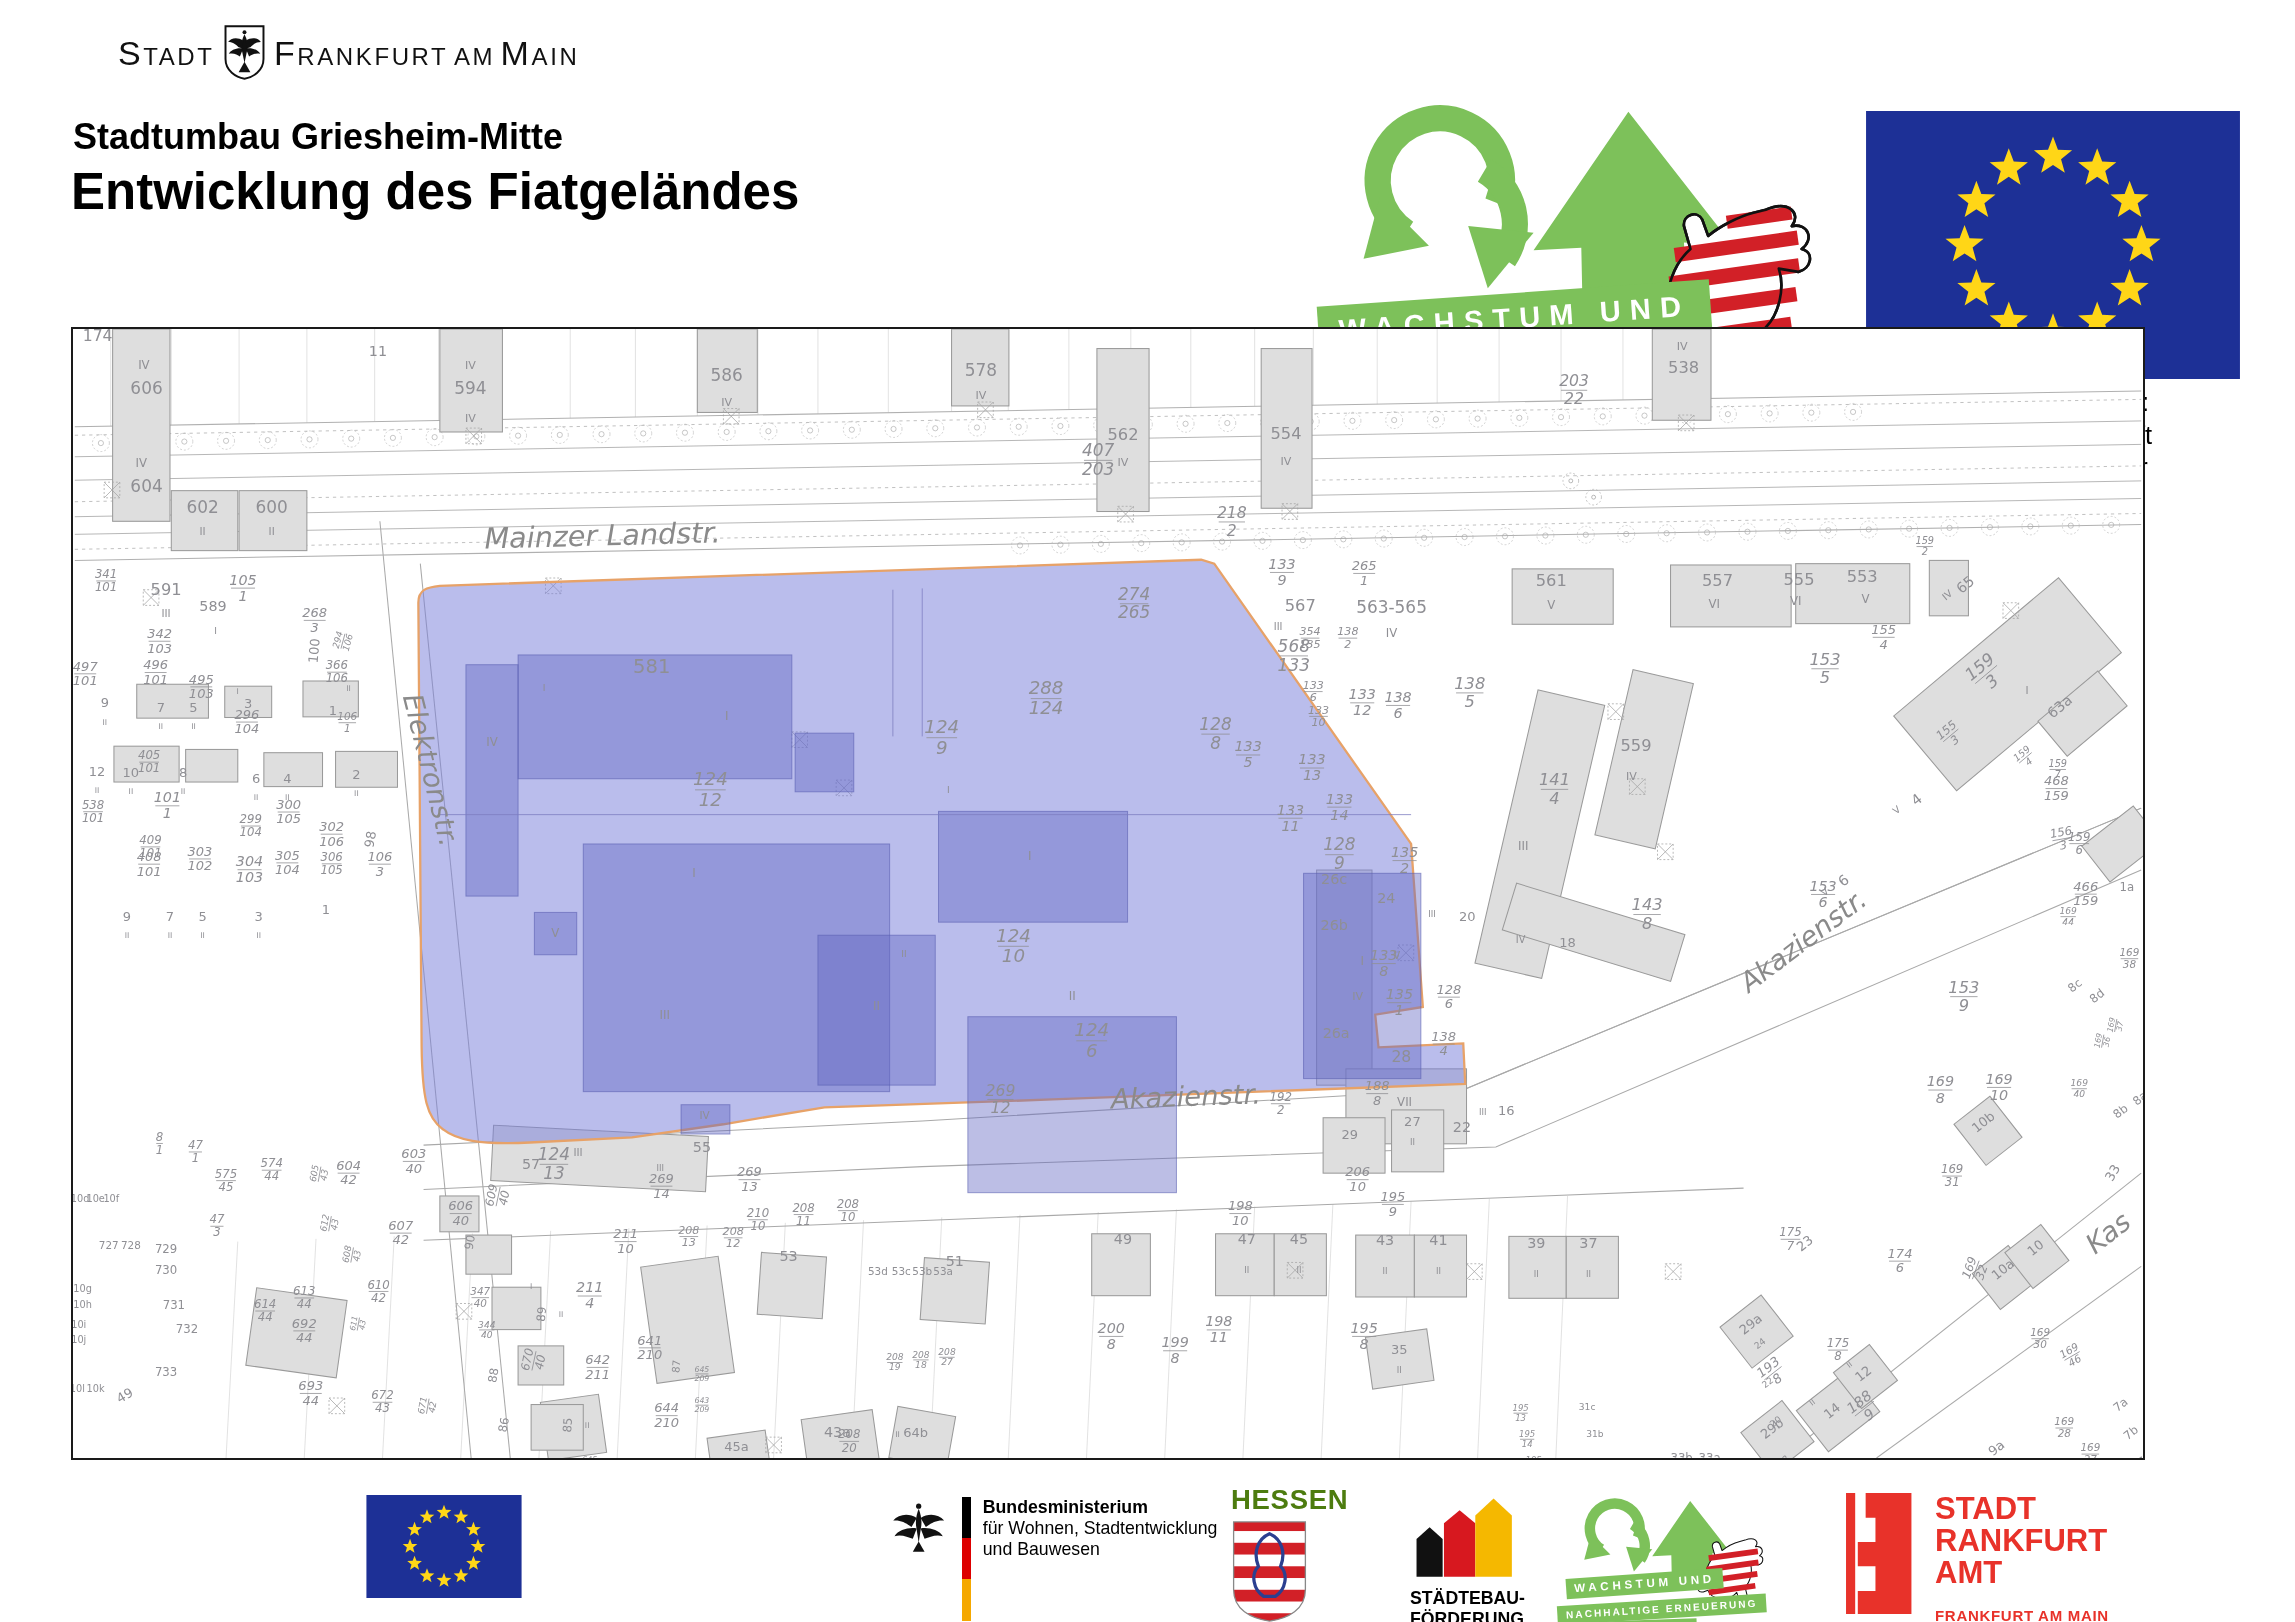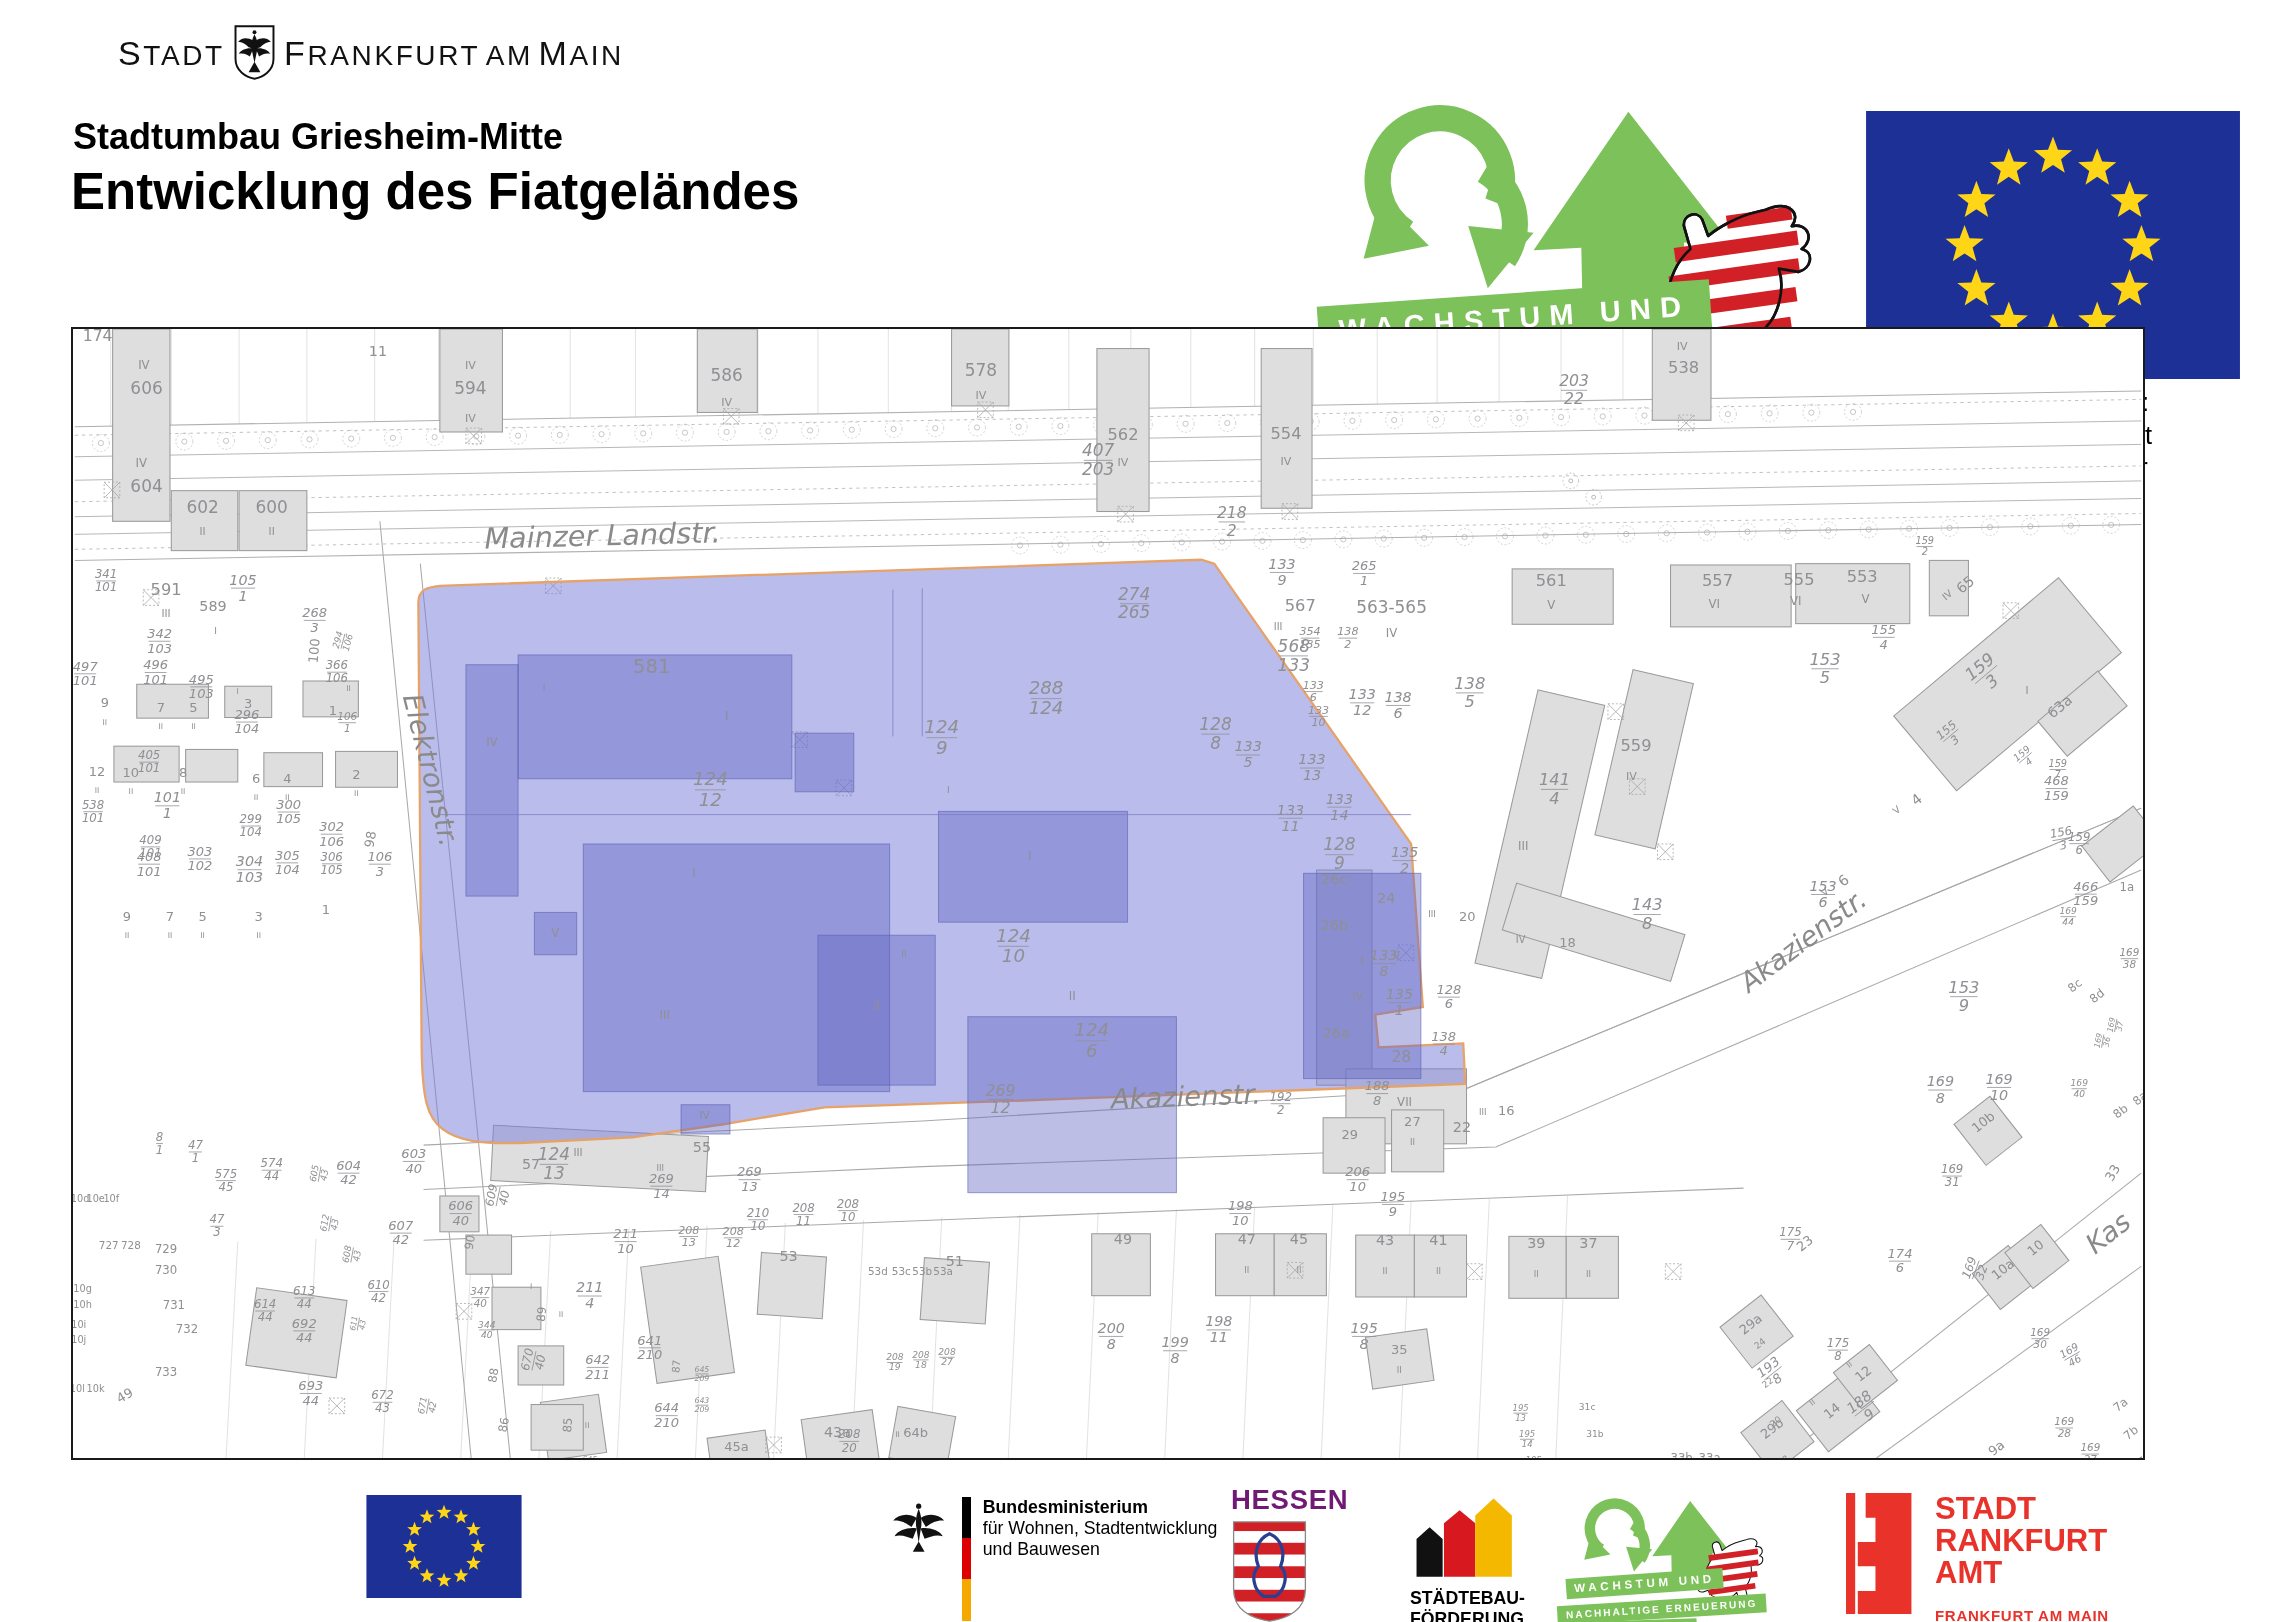--- a/index.html
+++ b/index.html
@@ -1,40 +1,40 @@
 <!DOCTYPE html>
 <html style="font-size:10.5px"><head>
 <meta charset="utf-8">
 <style>
   html,body{margin:0;padding:0;background:#fff;}
   #page{position:relative;width:2295px;height:1622px;background:#fff;overflow:hidden;
         font-family:"Liberation Sans",sans-serif;}
   
   #city-logo{position:absolute;left:118px;top:25px;display:flex;align-items:center;color:#111;}
   .sc{font-family:"Liberation Sans",sans-serif;letter-spacing:2.6px;font-weight:400;}
-  .sc .big{font-size:34px;} .sc .small{font-size:28px;text-transform:uppercase;}
+  .sc .big{font-size:34px;} .sc .small{font-size:24px;text-transform:uppercase;}
   #city-logo .crest{margin:0 9.2px;}
   #subtitle{position:absolute;left:73px;top:116px;font-size:36px;font-weight:bold;color:#000;}
   #main-title{position:absolute;left:71px;top:162px;font-size:51px;font-weight:bold;color:#000;}
   
   .green-logo{position:absolute;}
   .gl-banner{position:absolute;background:#7dc15a;color:#fff;font-weight:bold;
              display:flex;align-items:center;justify-content:center;white-space:nowrap;}
   
   #eu-box{position:absolute;left:1862px;top:97px;width:419px;height:425px;background:#fff;}
   #eu-box .flag{position:absolute;left:3.9px;top:14.4px;}
   #eu-box .eu-text{position:absolute;left:5.2px;top:289px;font-size:25.5px;line-height:1.28;color:#000;}
   
   #map-frame{position:absolute;left:71px;top:327px;width:2074px;height:1133px;
              border:2px solid #1a1a1a;background:#fff;box-sizing:border-box;}
   
   .flogo{position:absolute;color:#000;}
   .eu-small-text div{font-size:20px;}
   .bund-text div{font-size:17.7px;line-height:1.18;}
-  .hessen-word{font-size:27.5px;font-weight:bold;color:#701a75;letter-spacing:0.7px;}
+  .hessen-word{font-size:27.5px;font-weight:bold;color:#4d7c0f;letter-spacing:0.7px;}
   .stb-text{font-size:17.7px;font-weight:bold;line-height:1.15;}
   .spa-text{color:#e8322a;font-weight:bold;font-size:31px;line-height:1.04;}
   .spa-sub{color:#e8322a;font-weight:bold;font-size:15px;margin-top:17px;letter-spacing:0.7px;}
 </style>
 </head>
 <body>
 
 <div id="page">
 
   <div id="city-logo">

